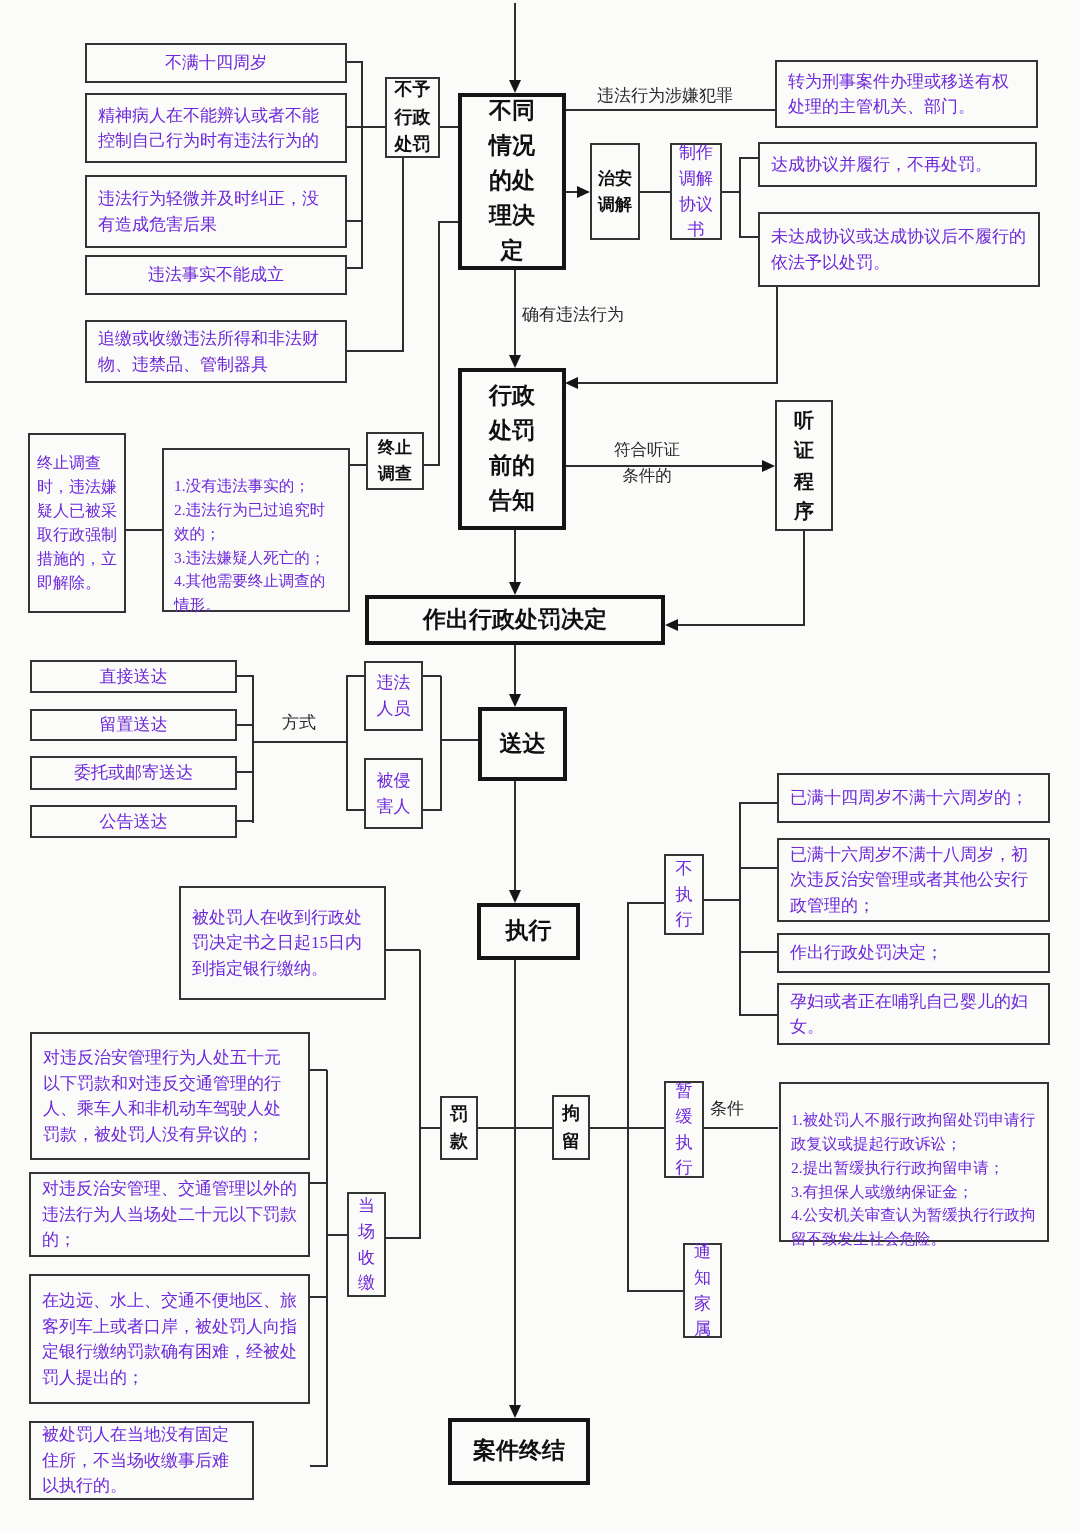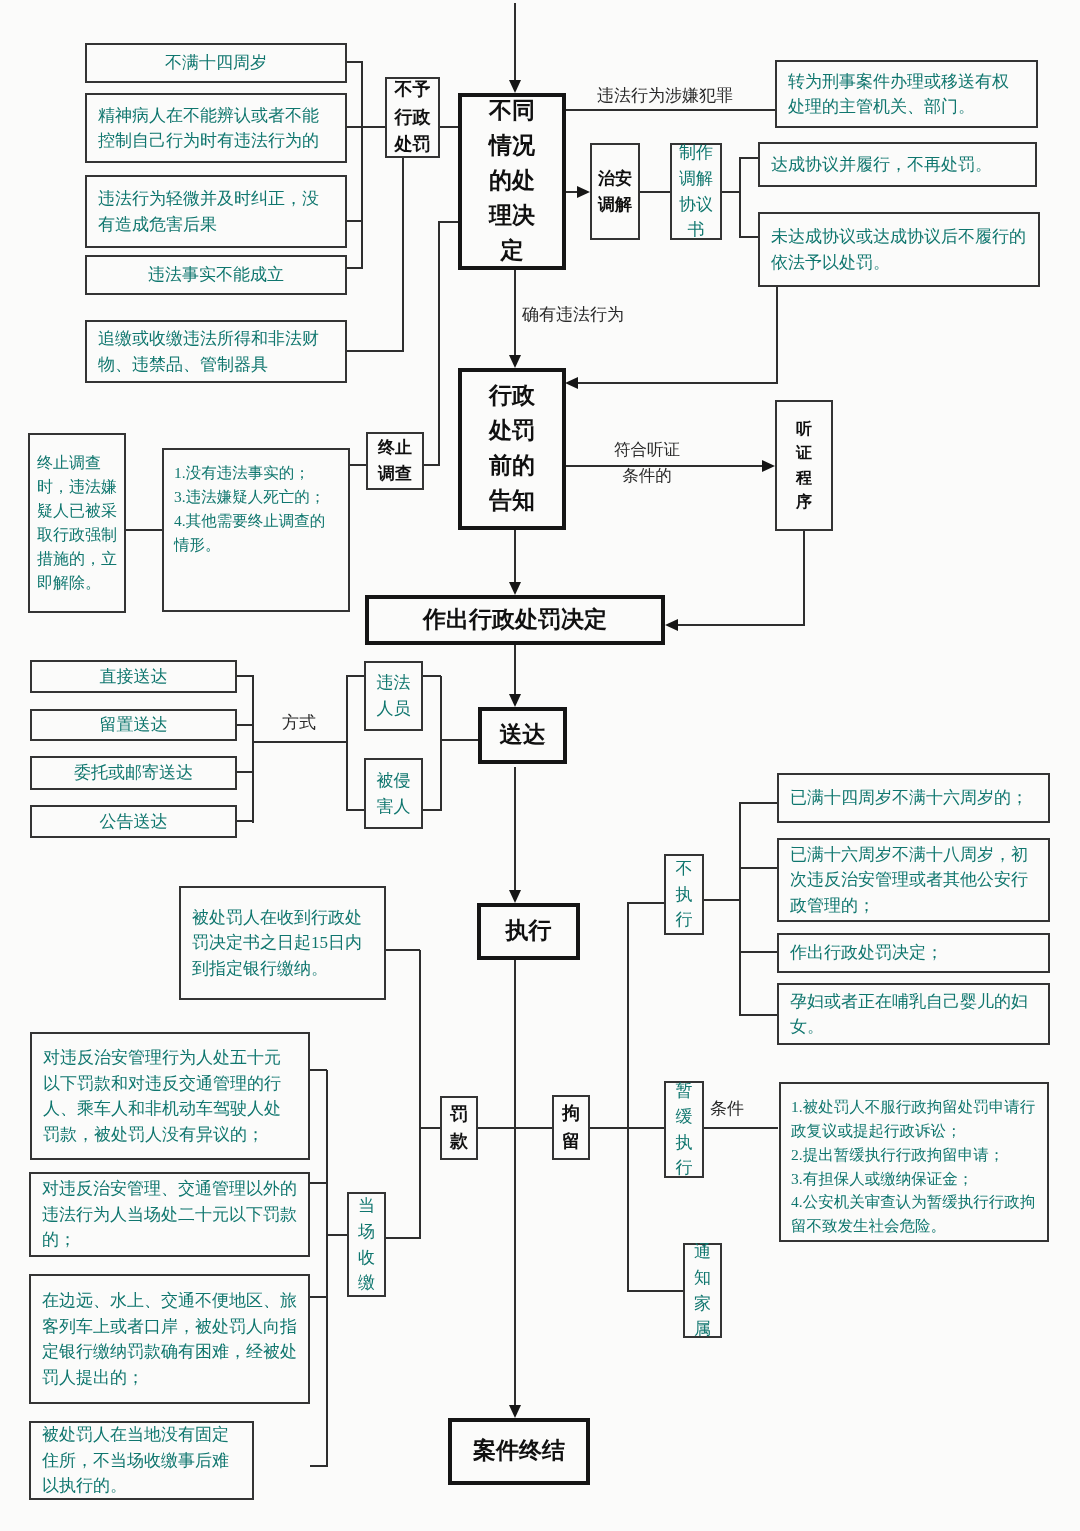--- a/index.html
+++ b/index.html
@@ -1,25 +1,25 @@
 <!DOCTYPE html>
 <html><head>
 <meta charset="utf-8">
 <style>
   html,body{margin:0;padding:0;background:#e8e8e8}
   #canvas{position:relative;width:1080px;height:1531px;background:#fbfbfa;
           font-family:"Liberation Serif","DejaVu Serif",serif;color:#222;overflow:hidden}
   .ln{position:absolute;background:#2e2e2e}
   .bx{position:absolute;box-sizing:border-box;border:2px solid #343434;background:#fbfbfa;
-      display:flex;align-items:center;justify-content:center;text-align:center;line-height:1.5;color:#0f766e}
+      display:flex;align-items:center;justify-content:center;text-align:center;line-height:1.5;color:#6d28d9}
   .thick{border-width:4px;border-color:#151515}
   .b{font-weight:bold;color:#101010}
   .lft{justify-content:flex-start;text-align:left;padding:6px 11px}
   .topal{align-items:center}
-  .lst{display:block;padding:11px 10px;text-align:left}
+  .lst{display:block;padding:24px 10px;text-align:left}
   .blk{display:block;line-height:1.54}
   .w1{display:inline-block;width:1.14em;line-height:1.52}
   .w2{display:inline-block;width:2.14em;line-height:1.52}
   .lbl{position:absolute;white-space:nowrap;color:#2a2a2a}
   .wlbl{display:inline-block;width:4.25em;line-height:1.58;text-align:center;white-space:normal}
   .ah{position:absolute;width:0;height:0}
   .ah-d{border-left:6px solid transparent;border-right:6px solid transparent;border-top:13px solid #161616}
   .ah-r{border-top:6px solid transparent;border-bottom:6px solid transparent;border-left:13px solid #161616}
   .ah-l{border-top:6px solid transparent;border-bottom:6px solid transparent;border-right:13px solid #161616}
 </style>
@@ -144,24 +144,25 @@
       <span class="w2">行政处罚前的告知</span>
     </div>
   <div class="bx b" style="left:366px;top:432px;width:58px;height:58px;font-size:17px">
       <span class="w2">终止调查</span>
     </div>
   <div class="bx lft" style="left:28px;top:433px;width:98px;height:180px;font-size:16px;padding:6px 7px">
       <span>终止调查时，违法嫌疑人已被采取行政强制措施的，立即解除。</span>
     </div>
   <div class="bx lst" style="left:162px;top:448px;width:188px;height:164px;font-size:15.5px">
     <span class="blk">1.没有违法事实的；</span>
+    <span class="blk">2.违法行为已过追究时效的；</span>
     <span class="blk">3.违法嫌疑人死亡的；</span>
     <span class="blk">4.其他需要终止调查的情形。</span>
   </div>
-  <div class="bx b" style="left:775px;top:400px;width:58px;height:131px;font-size:16px;border-width:2.5px">
+  <div class="bx b" style="left:775px;top:400px;width:58px;height:131px;font-size:20px;border-width:2.5px">
       <span class="w1">听证程序</span>
     </div>
 
   <div class="bx thick b" style="left:365px;top:595px;width:300px;height:50px;font-size:23px">
       <span>作出行政处罚决定</span>
     </div>
   <div class="bx" style="left:30px;top:660px;width:207px;height:33px;font-size:17px">
       <span>直接送达</span>
     </div>
   <div class="bx" style="left:30px;top:709px;width:207px;height:32px;font-size:17px">
@@ -172,21 +173,21 @@
     </div>
   <div class="bx" style="left:30px;top:805px;width:207px;height:33px;font-size:17px">
       <span>公告送达</span>
     </div>
   <div class="bx" style="left:364px;top:661px;width:59px;height:70px;font-size:17px">
       <span class="w2">违法人员</span>
     </div>
   <div class="bx" style="left:364px;top:758px;width:59px;height:71px;font-size:17px">
       <span class="w2">被侵害人</span>
     </div>
-  <div class="bx thick b" style="left:478px;top:707px;width:89px;height:57px;font-size:23px">
+  <div class="bx thick b" style="left:478px;top:707px;width:89px;height:74px;font-size:23px">
       <span>送达</span>
     </div>
 
   <div class="bx thick b" style="left:477px;top:903px;width:103px;height:57px;font-size:23px">
       <span>执行</span>
     </div>
   <div class="bx lft topal" style="left:179px;top:886px;width:207px;height:114px;font-size:17px">
       <span>被处罚人在收到行政处罚决定书之日起15日内到指定银行缴纳。</span>
     </div>
   <div class="bx b" style="left:440px;top:1096px;width:38px;height:64px;font-size:18px">

